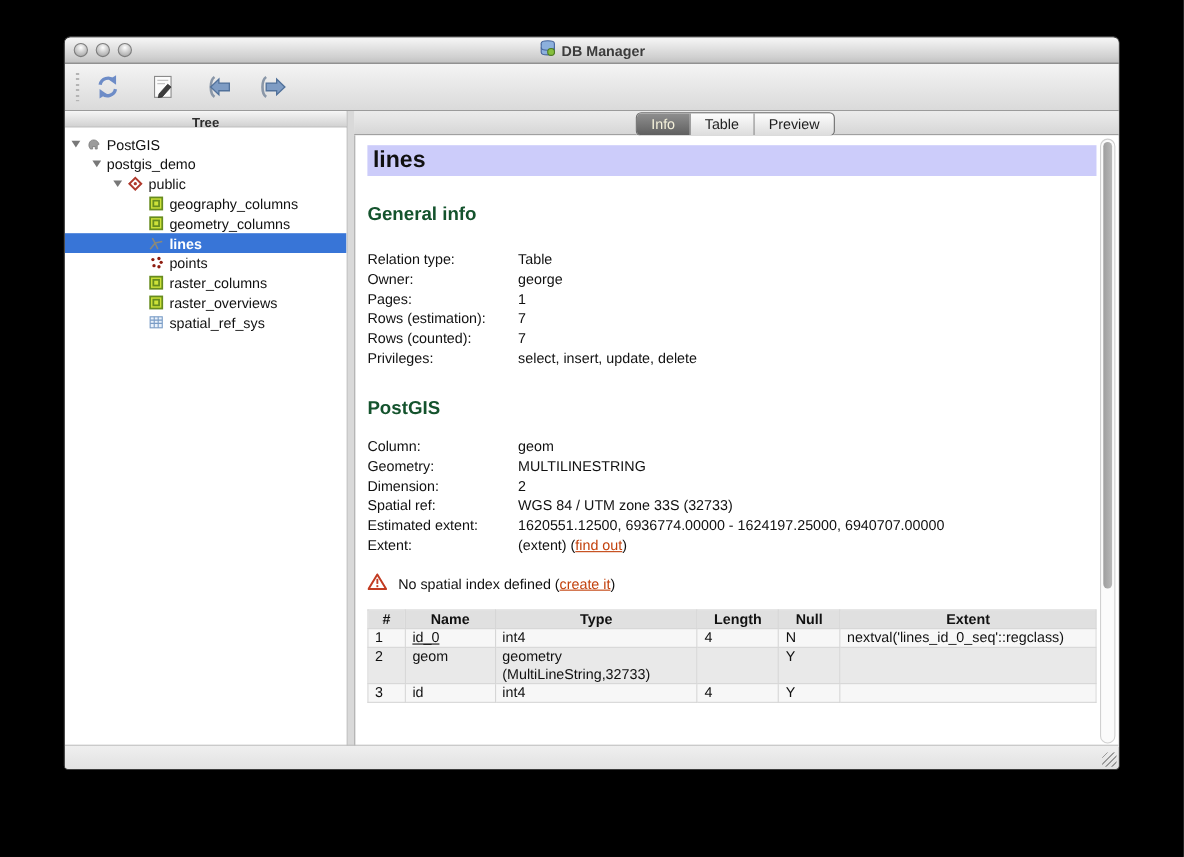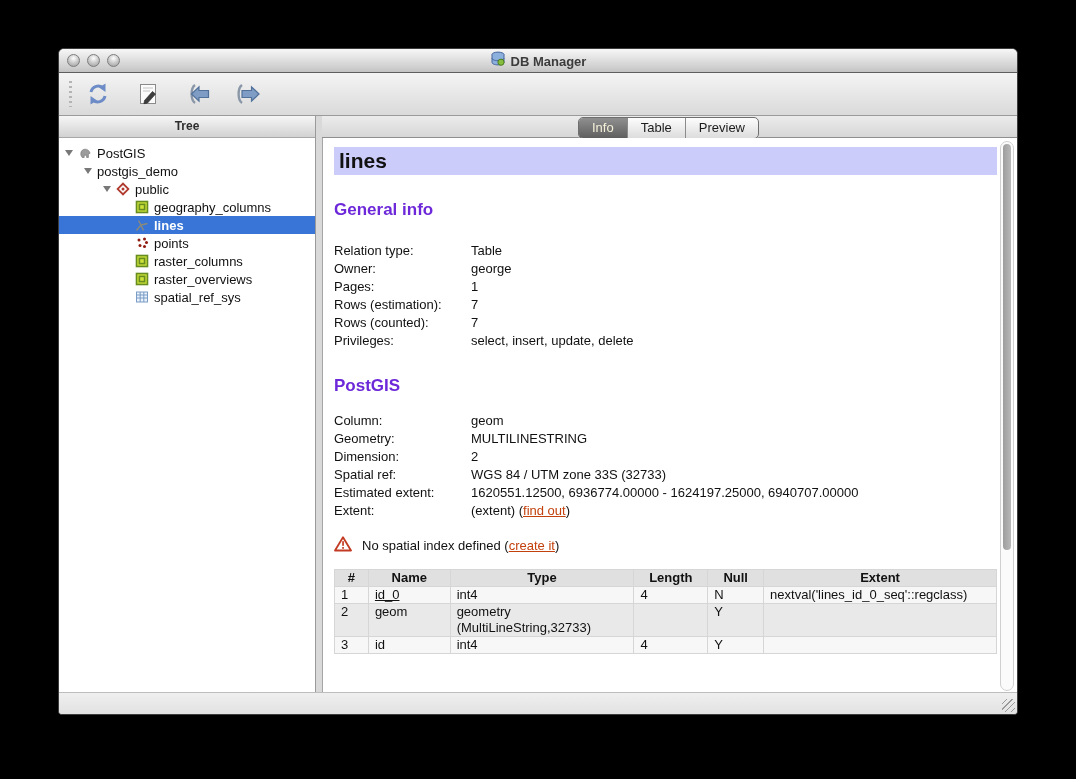--- a/index.html
+++ b/index.html
@@ -2,21 +2,21 @@
 <html><head>
 <meta charset="utf-8">
 <style>
   * { margin:0; padding:0; box-sizing:border-box; }
   html,body { width:1076px; height:779px; background:#000; overflow:hidden;
               font-family:"Liberation Sans", sans-serif; }
 
   
   .window { position:absolute; left:58px; top:33px; width:960px; height:667px;
             background:#e6e6e6; border:1px solid #3c3c3c; border-radius:6px 6px 4px 4px;
-            box-shadow:0 12px 34px rgba(0,0,0,.65); overflow:hidden;margin-top:15px; }
+            box-shadow:0 12px 34px rgba(0,0,0,.65); overflow:hidden; }
   .titlebar { position:relative; height:24px;
               background:linear-gradient(#f7f7f7,#cfcfcf 80%,#c2c2c2);
               border-bottom:1px solid #5e5e5e; }
   .lights { position:absolute; left:8px; top:5px; display:flex; gap:7px; }
   .light { width:13px; height:13px; border-radius:50%; border:1px solid #7d7d7d;
            background:radial-gradient(circle at 50% 30%, #fefefe, #cfcfcf 45%, #9a9a9a); }
   .title-wrap { position:absolute; left:0; right:0; top:0; height:24px;
                 display:flex; align-items:center; justify-content:center; gap:5px; }
   .title-text { font-size:13px; font-weight:bold; color:#3c3c3c; }
 
@@ -27,21 +27,21 @@
                background:repeating-linear-gradient(#b4b4b4 0 2px, transparent 2px 5px); }
   .tb-btn { width:36px; height:32px; margin-right:14px; display:flex;
             align-items:center; justify-content:center; border-radius:4px; }
   .tb-btn svg { display:block; }
 
   .mainrow { position:absolute; top:67px; left:0; right:0; height:578px; display:flex; }
 
   
   .tree-panel { width:257px; display:flex; flex-direction:column;
                 border-right:1px solid #9a9a9a; background:#fff; }
-  .tree-header { height:22px; line-height:21px; text-align:center; font-size:12px;
+  .tree-header { height:15px; line-height:21px; text-align:center; font-size:12px;
                  font-weight:bold; color:#2e2e2e;
                  background:linear-gradient(#f6f6f6,#d2d2d2);
                  border-bottom:1px solid #a8a8a8; }
   .tree-list { flex:1; background:#fff; padding-top:6px; overflow:hidden; }
   .tree-item { height:18px; display:flex; align-items:center; font-size:13px;
                color:#111; white-space:nowrap; }
   .tree-item.selected { background:#3875d7; color:#fff; font-weight:bold; }
   .tri { width:0; height:0; border-left:4px solid transparent; border-right:4px solid transparent;
          border-top:6px solid #787878; margin-right:5px; flex:0 0 auto; }
   .tree-item.selected .tri { border-top-color:#d9e4f5; }
@@ -62,21 +62,21 @@
   .seg:last-child { border-right:none; }
   .seg.active { background:linear-gradient(#8f8f8f,#5f5f5f); color:#f4f0da; }
 
   .content-frame { position:relative; flex:1; background:#fff;
                    border-left:1px solid #a5a5a5; overflow:hidden; }
   .content-scroll { position:absolute; left:0; top:0; right:20px; bottom:0;
                     padding-left:11px; overflow:hidden; }
 
   .page-title { margin-top:9px; height:28px; line-height:28px; background:#ccccfa;
                 font-size:21px; font-weight:bold; color:#111; padding-left:5px; }
-  .h2 { font-size:17px; font-weight:bold; color:#6d28d9; line-height:20px; }
+  .h2 { font-size:17px; font-weight:bold; color:#14532d; line-height:20px; }
   .h2.gi { margin-top:25px; } .h2.pg { margin-top:26px; } .h2.fl { margin-top:24px; }
 
   .kv { margin-top:22px; }
   .kv.pg2 { margin-top:16px; }
   .kv-row { display:flex; font-size:13px; color:#111; height:18px; line-height:18px; }
   .kv-label { width:137px; flex:0 0 auto; }
   a.lnk { color:#c2410c; }
 
   .warn-row { margin-top:15px; display:flex; align-items:center; gap:10px;
               font-size:13px; color:#111; height:20px; }
@@ -194,20 +194,30 @@
   </div>
           <div class="tree-item" style="padding-left: 63px;">
     <span class="tri" style="visibility: hidden;"></span>
 
     <svg class="ti ti-gtable" viewBox="0 0 14 14" style="display: inline-block;">
       <rect x="1.5" y="1.5" width="11" height="11" fill="#cde23a" stroke="#678c1f" stroke-width="1.6"></rect>
       <rect x="4.4" y="4.4" width="5.2" height="5.2" fill="none" stroke="#678c1f" stroke-width="1.6"></rect>
     </svg>
 
     <span class="tree-item-label">geography_columns</span>
+  </div>
+          <div class="tree-item" style="padding-left: 63px;">
+    <span class="tri" style="visibility: hidden;"></span>
+
+    <svg class="ti ti-gtable" viewBox="0 0 14 14" style="display: inline-block;">
+      <rect x="1.5" y="1.5" width="11" height="11" fill="#cde23a" stroke="#678c1f" stroke-width="1.6"></rect>
+      <rect x="4.4" y="4.4" width="5.2" height="5.2" fill="none" stroke="#678c1f" stroke-width="1.6"></rect>
+    </svg>
+
+    <span class="tree-item-label">geometry_columns</span>
   </div>
           <div class="tree-item selected" style="padding-left: 63px;">
     <span class="tri" style="visibility: hidden;"></span>
 
     <svg class="ti ti-lines" viewBox="0 0 14 14" style="display: inline-block;">
       <path d="M1.5 12.5 L6 7 L3.5 2.5 M6 7 L12.5 5.5 M6 7 L8.5 12.5" fill="none" stroke="#8b897a" stroke-width="1.4"></path>
     </svg>
 
     <span class="tree-item-label">lines</span>
   </div>

